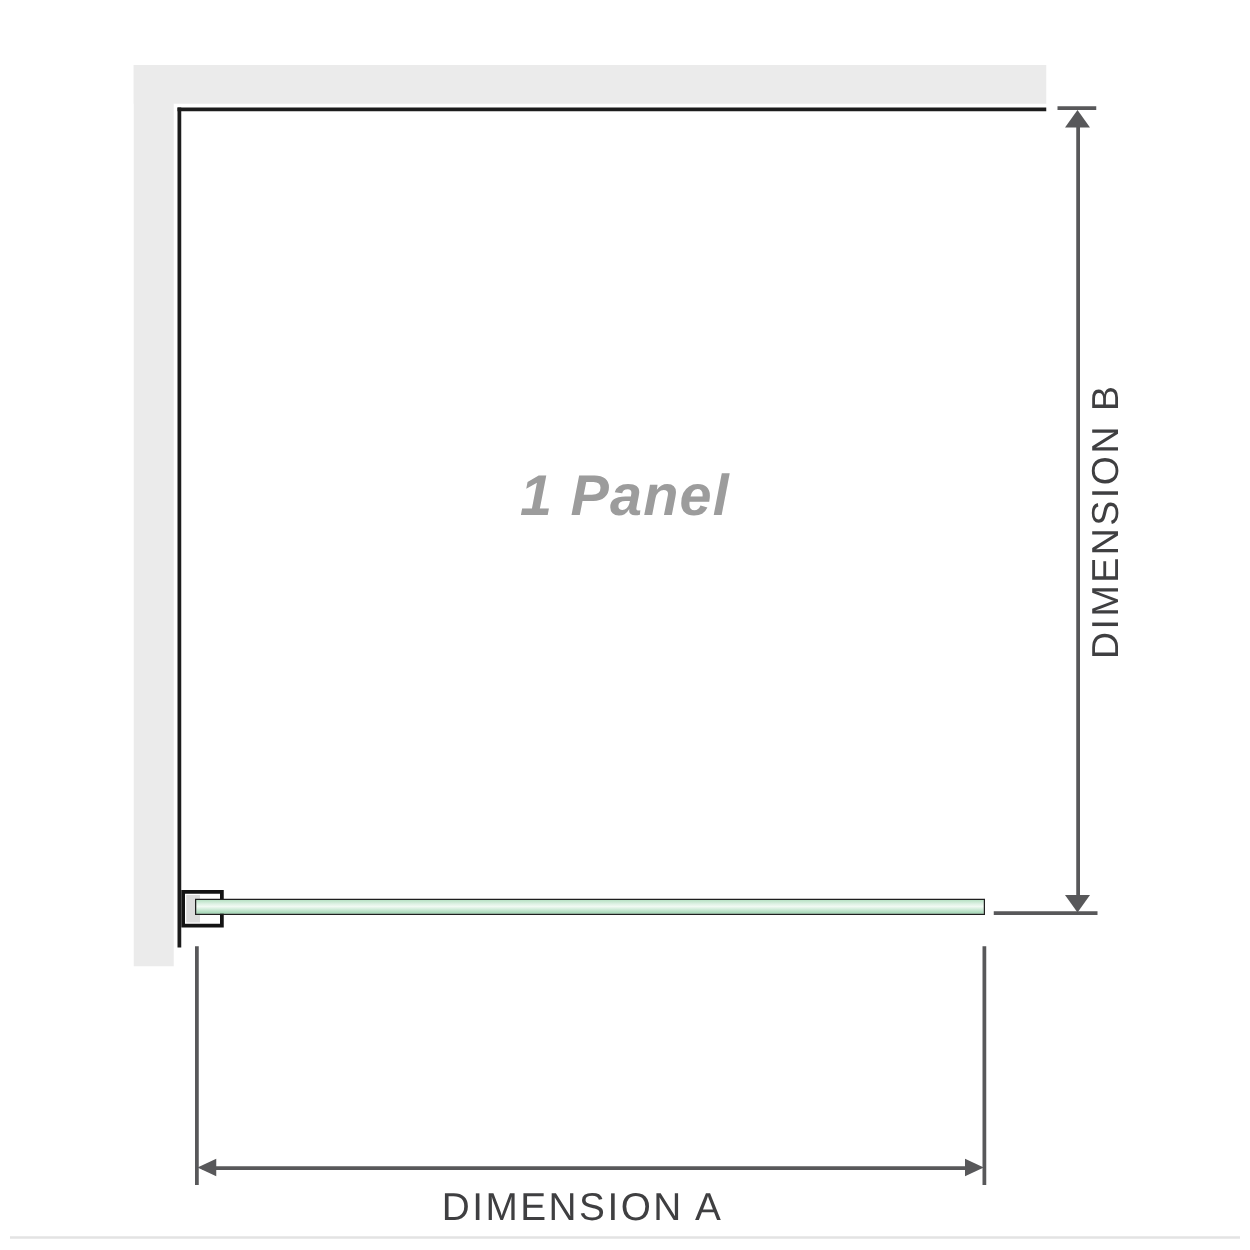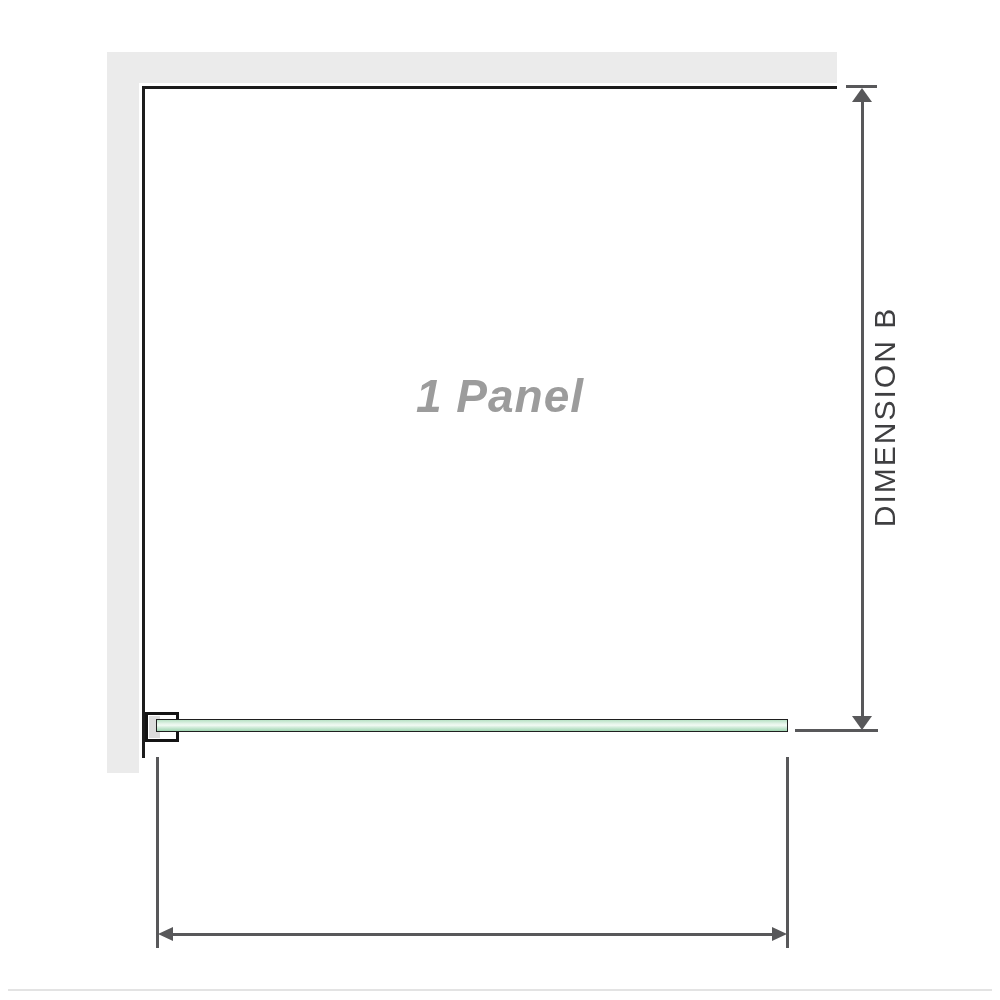--- a/index.html
+++ b/index.html
@@ -96,16 +96,17 @@
   <div class="dline dimb-line"></div>
   <div class="arrow-up"></div>
   <div class="arrow-down"></div>
   <div class="dimb-label">DIMENSION B</div>
 
   <div class="dline dima-tick-left"></div>
   <div class="dline dima-tick-right"></div>
   <div class="dline dima-line"></div>
   <div class="arrow-left"></div>
   <div class="arrow-right"></div>
+  <div class="dima-label">DIMENSION A</div>
 
   <div class="baseline"></div>
 
 </div>
 
 </body></html>

